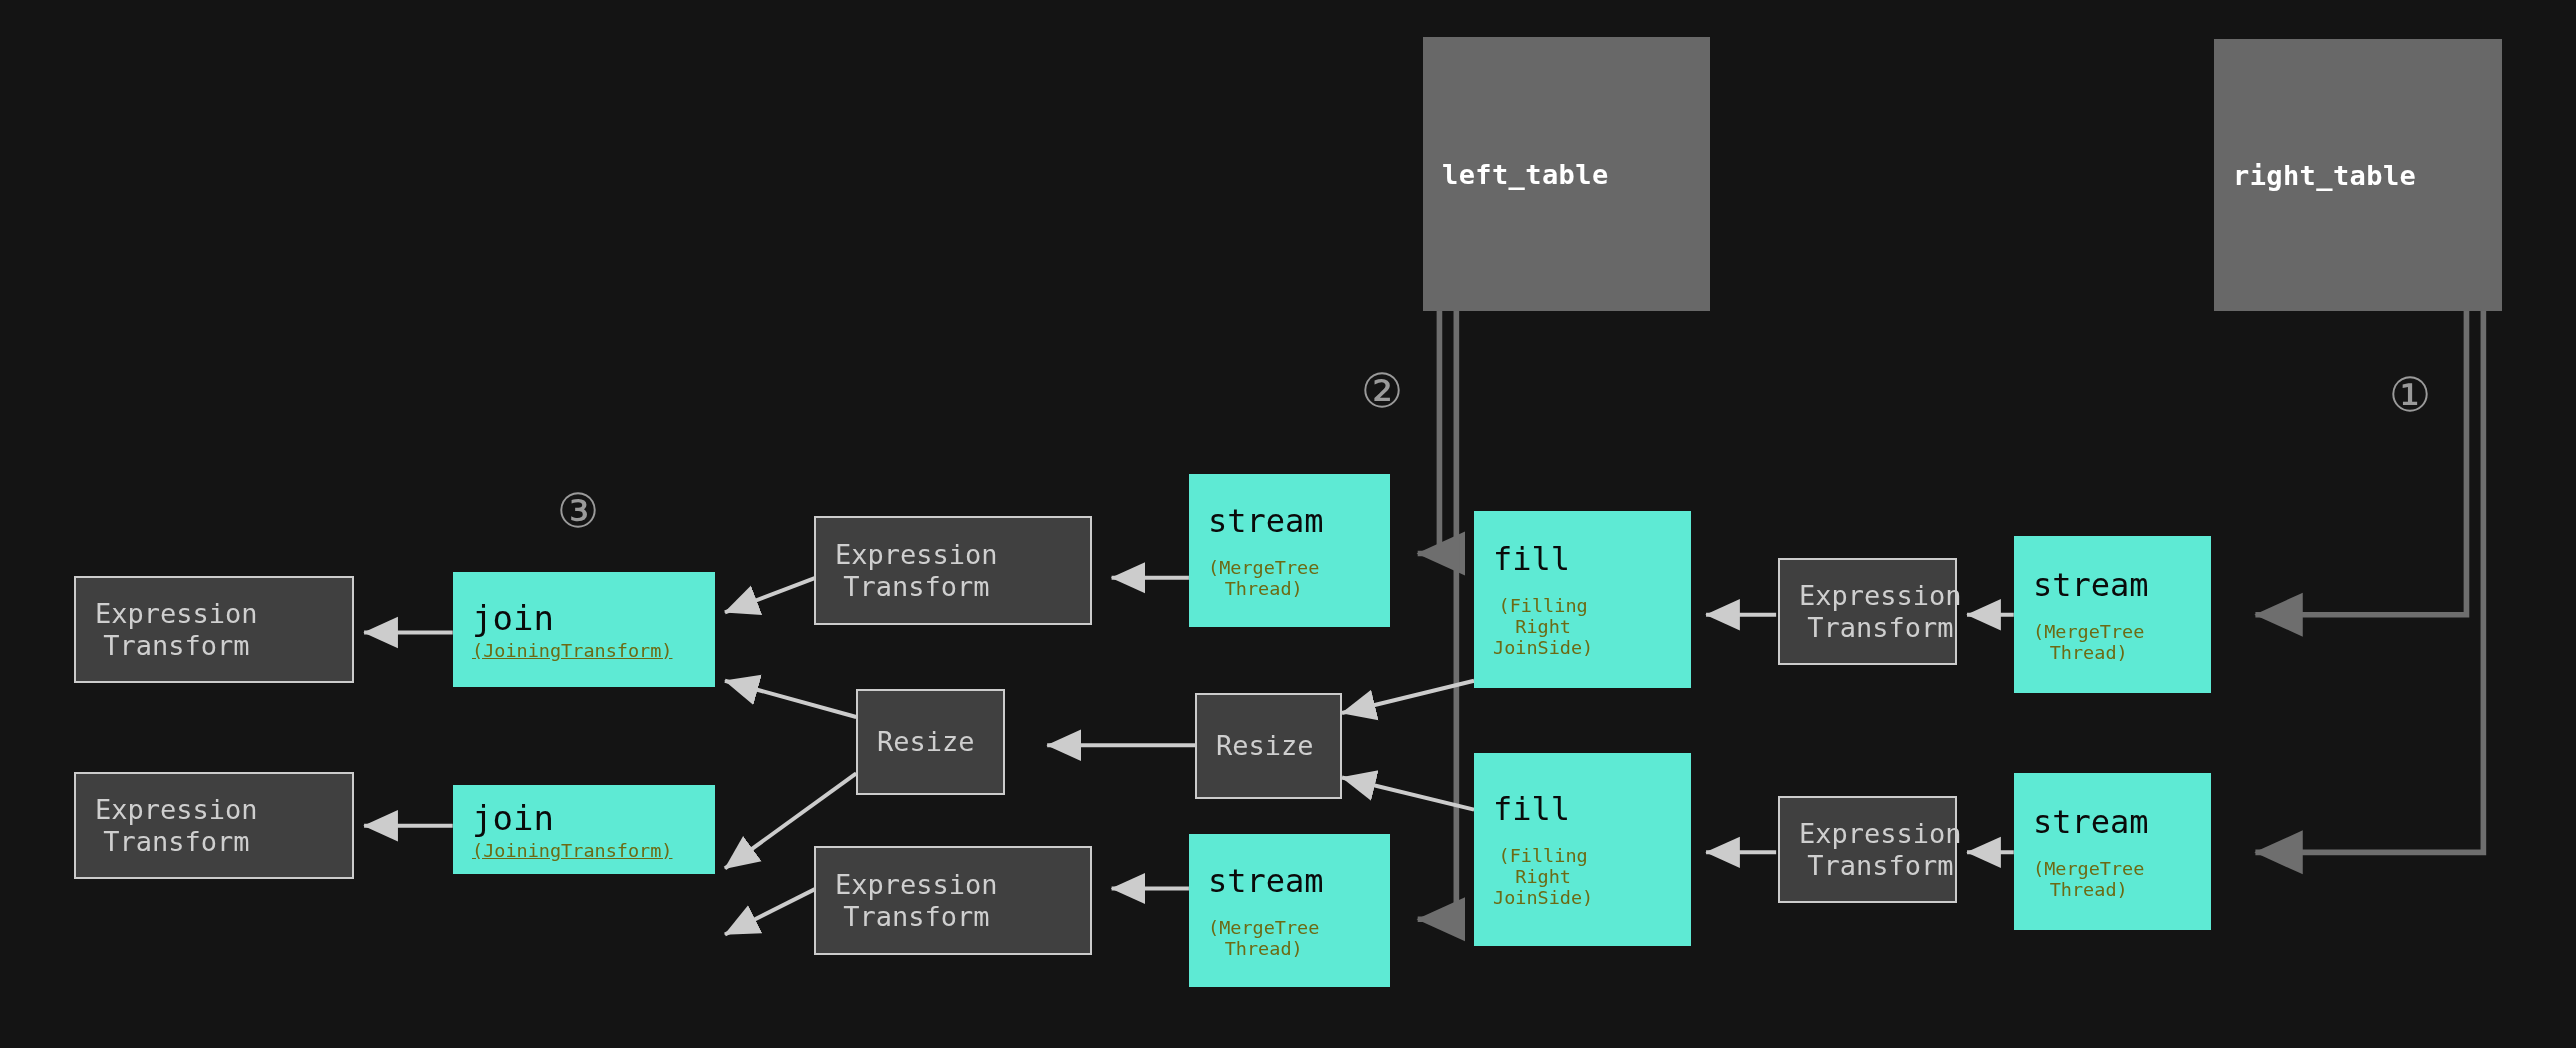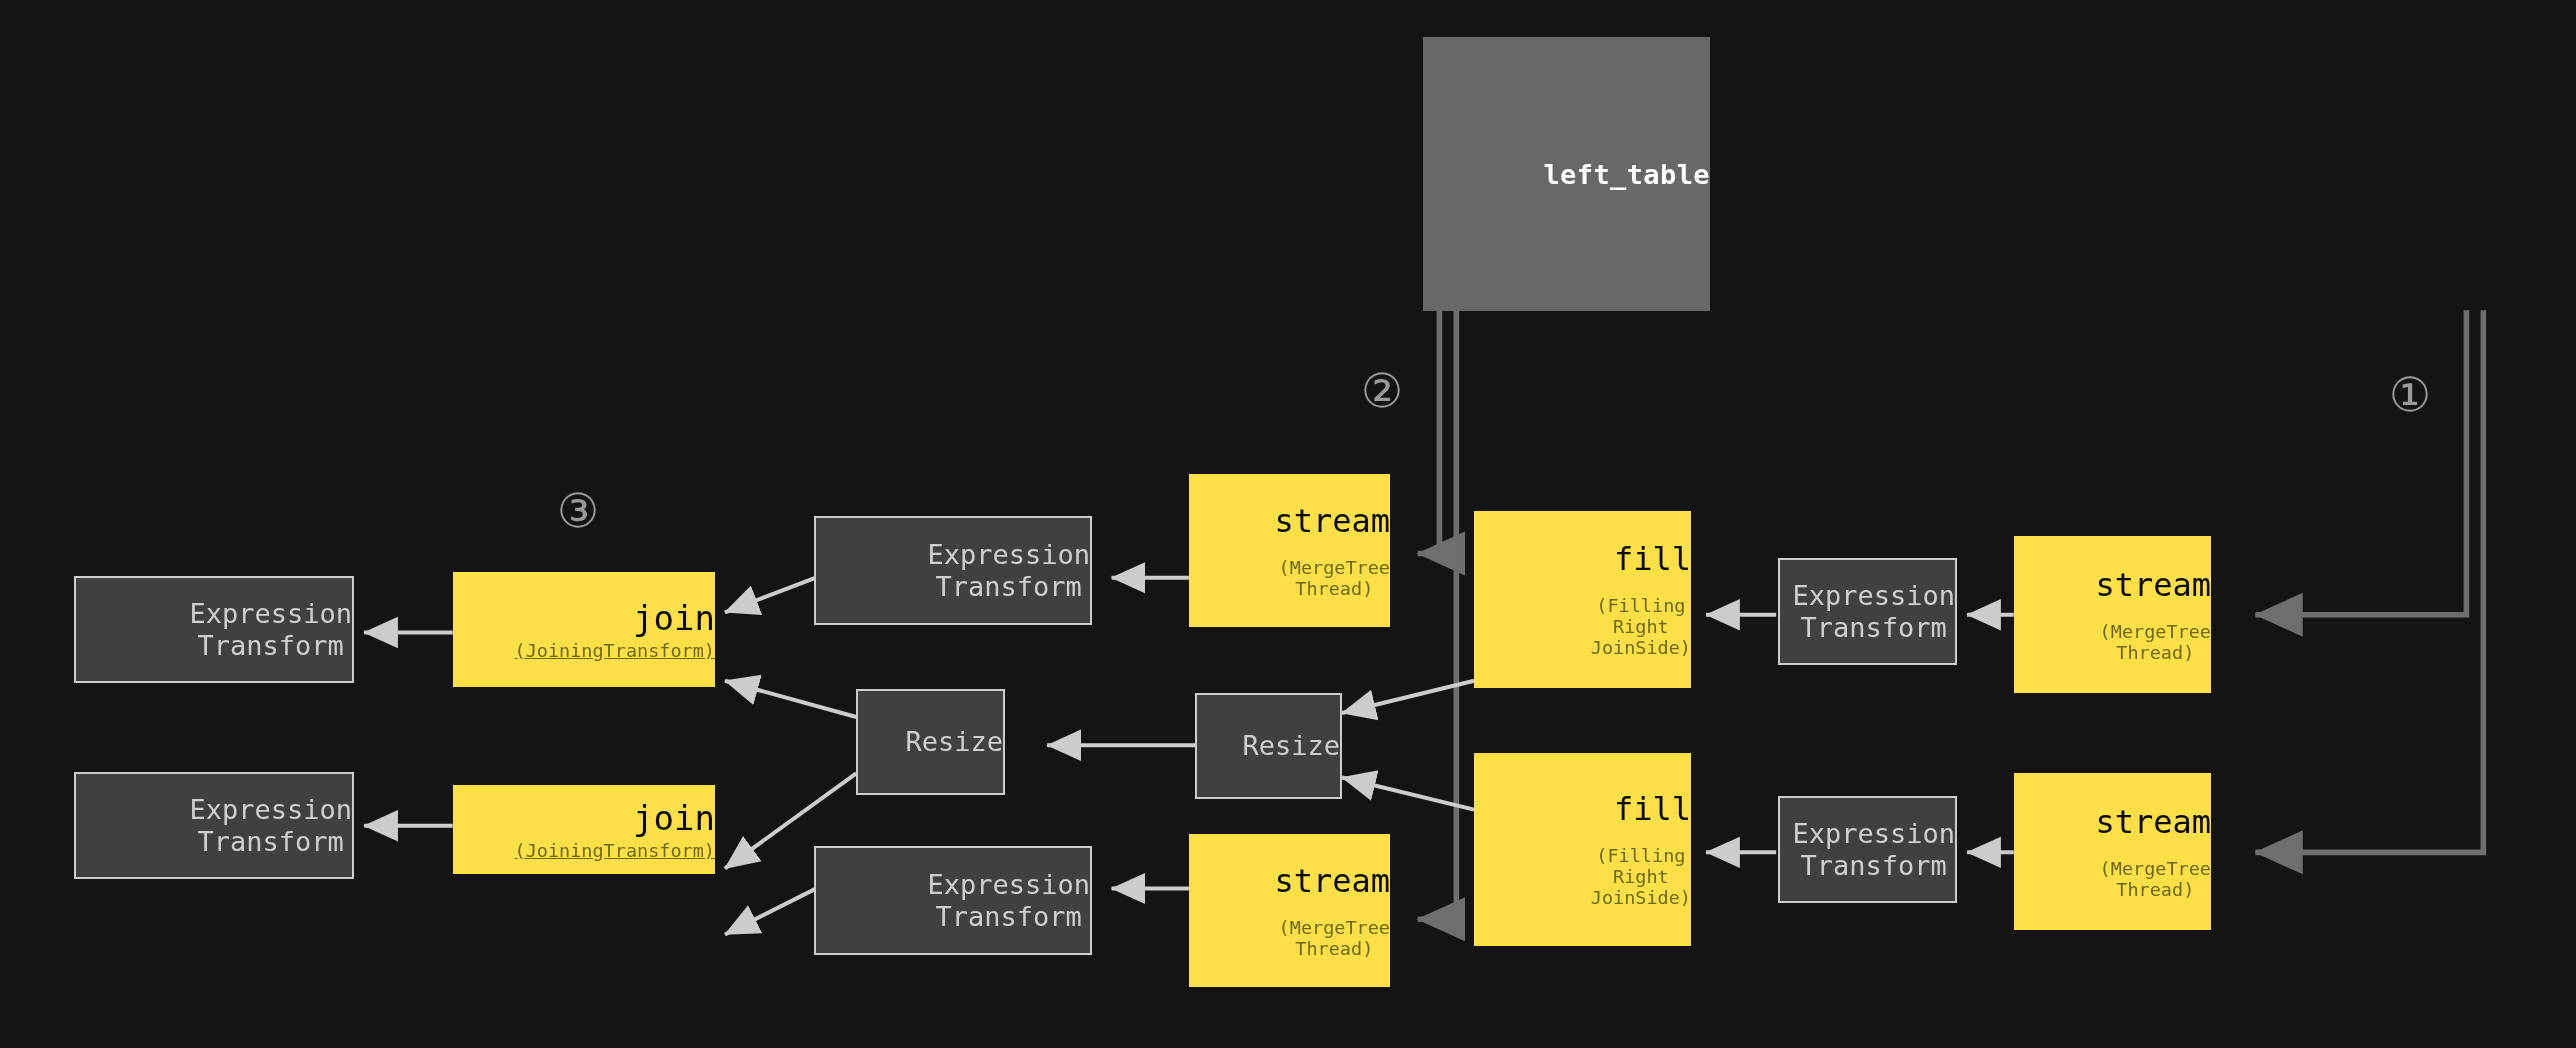--- a/index.html
+++ b/index.html
@@ -21,21 +21,21 @@
     top: 0;
     width: 2576px;
     height: 1049px;
     pointer-events: none;
   }
   .node {
     position: absolute;
     box-sizing: border-box;
     display: flex;
     flex-direction: column;
-    align-items: flex-end;
+    align-items: flex-start;
     justify-content: center;
     text-align: center;
     padding-left: 19px;
   }
   .node .title {
     font-weight: bold;
     white-space: nowrap;
   }
   .node .sub {
     white-space: pre-line;
@@ -48,21 +48,21 @@
     border: none;
   }
   .table-node .title {
     color: #ffffff;
     font-size: 27px;
     letter-spacing: 0.4px;
   }
 
   
   .yellow-node {
-    background: #fde047;
+    background: #5eead4;
     border: none;
   }
   .yellow-node .title {
     color: #0a0a0a;
     font-weight: normal;
     font-size: 32px;
   }
   .yellow-node .sub {
     color: #6d6a14;
     font-weight: normal;
@@ -147,20 +147,23 @@
   </svg>
 
   <div class="circle-num" style="left:2389px; top:371px;">①</div>
   <div class="circle-num" style="left:1361px; top:367px;">②</div>
   <div class="circle-num" style="left:557px; top:487px;">③</div>
 
   <div class="node table-node" style="left:1423px; top:37px; width:287px; height:274px;">
     <div class="title">left_table</div>
   </div>
 
+  <div class="node table-node" style="left:2214px; top:39px; width:288px; height:272px;">
+    <div class="title">right_table</div>
+  </div>
 
   <div class="node yellow-node" style="left:2014px; top:536px; width:197px; height:157px;">
     <div class="title">stream</div>
     <div class="sub">(MergeTree
 Thread)</div>
   </div>
 
   <div class="node yellow-node" style="left:2014px; top:773px; width:197px; height:157px;">
     <div class="title">stream</div>
     <div class="sub">(MergeTree

